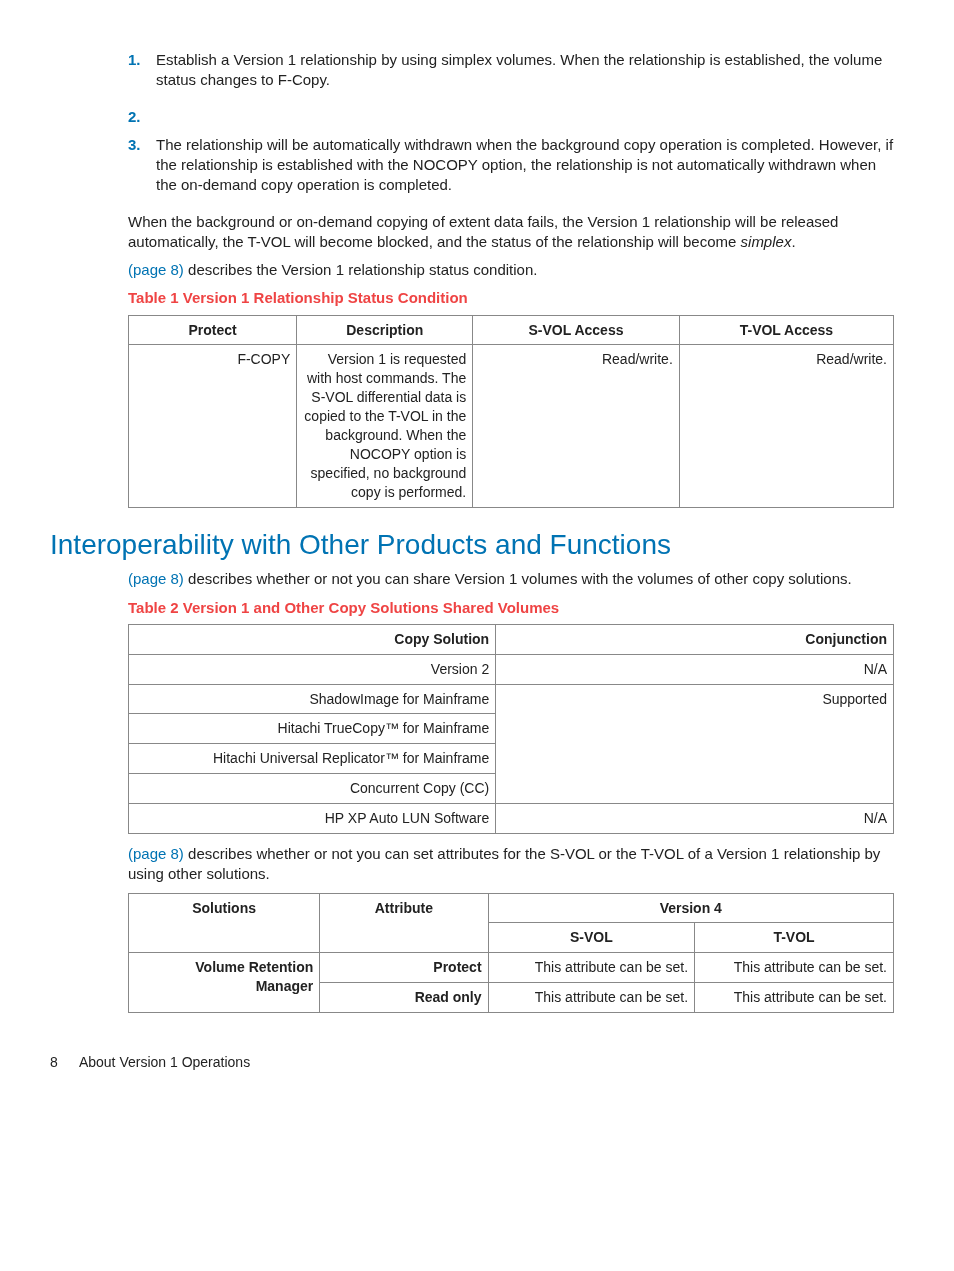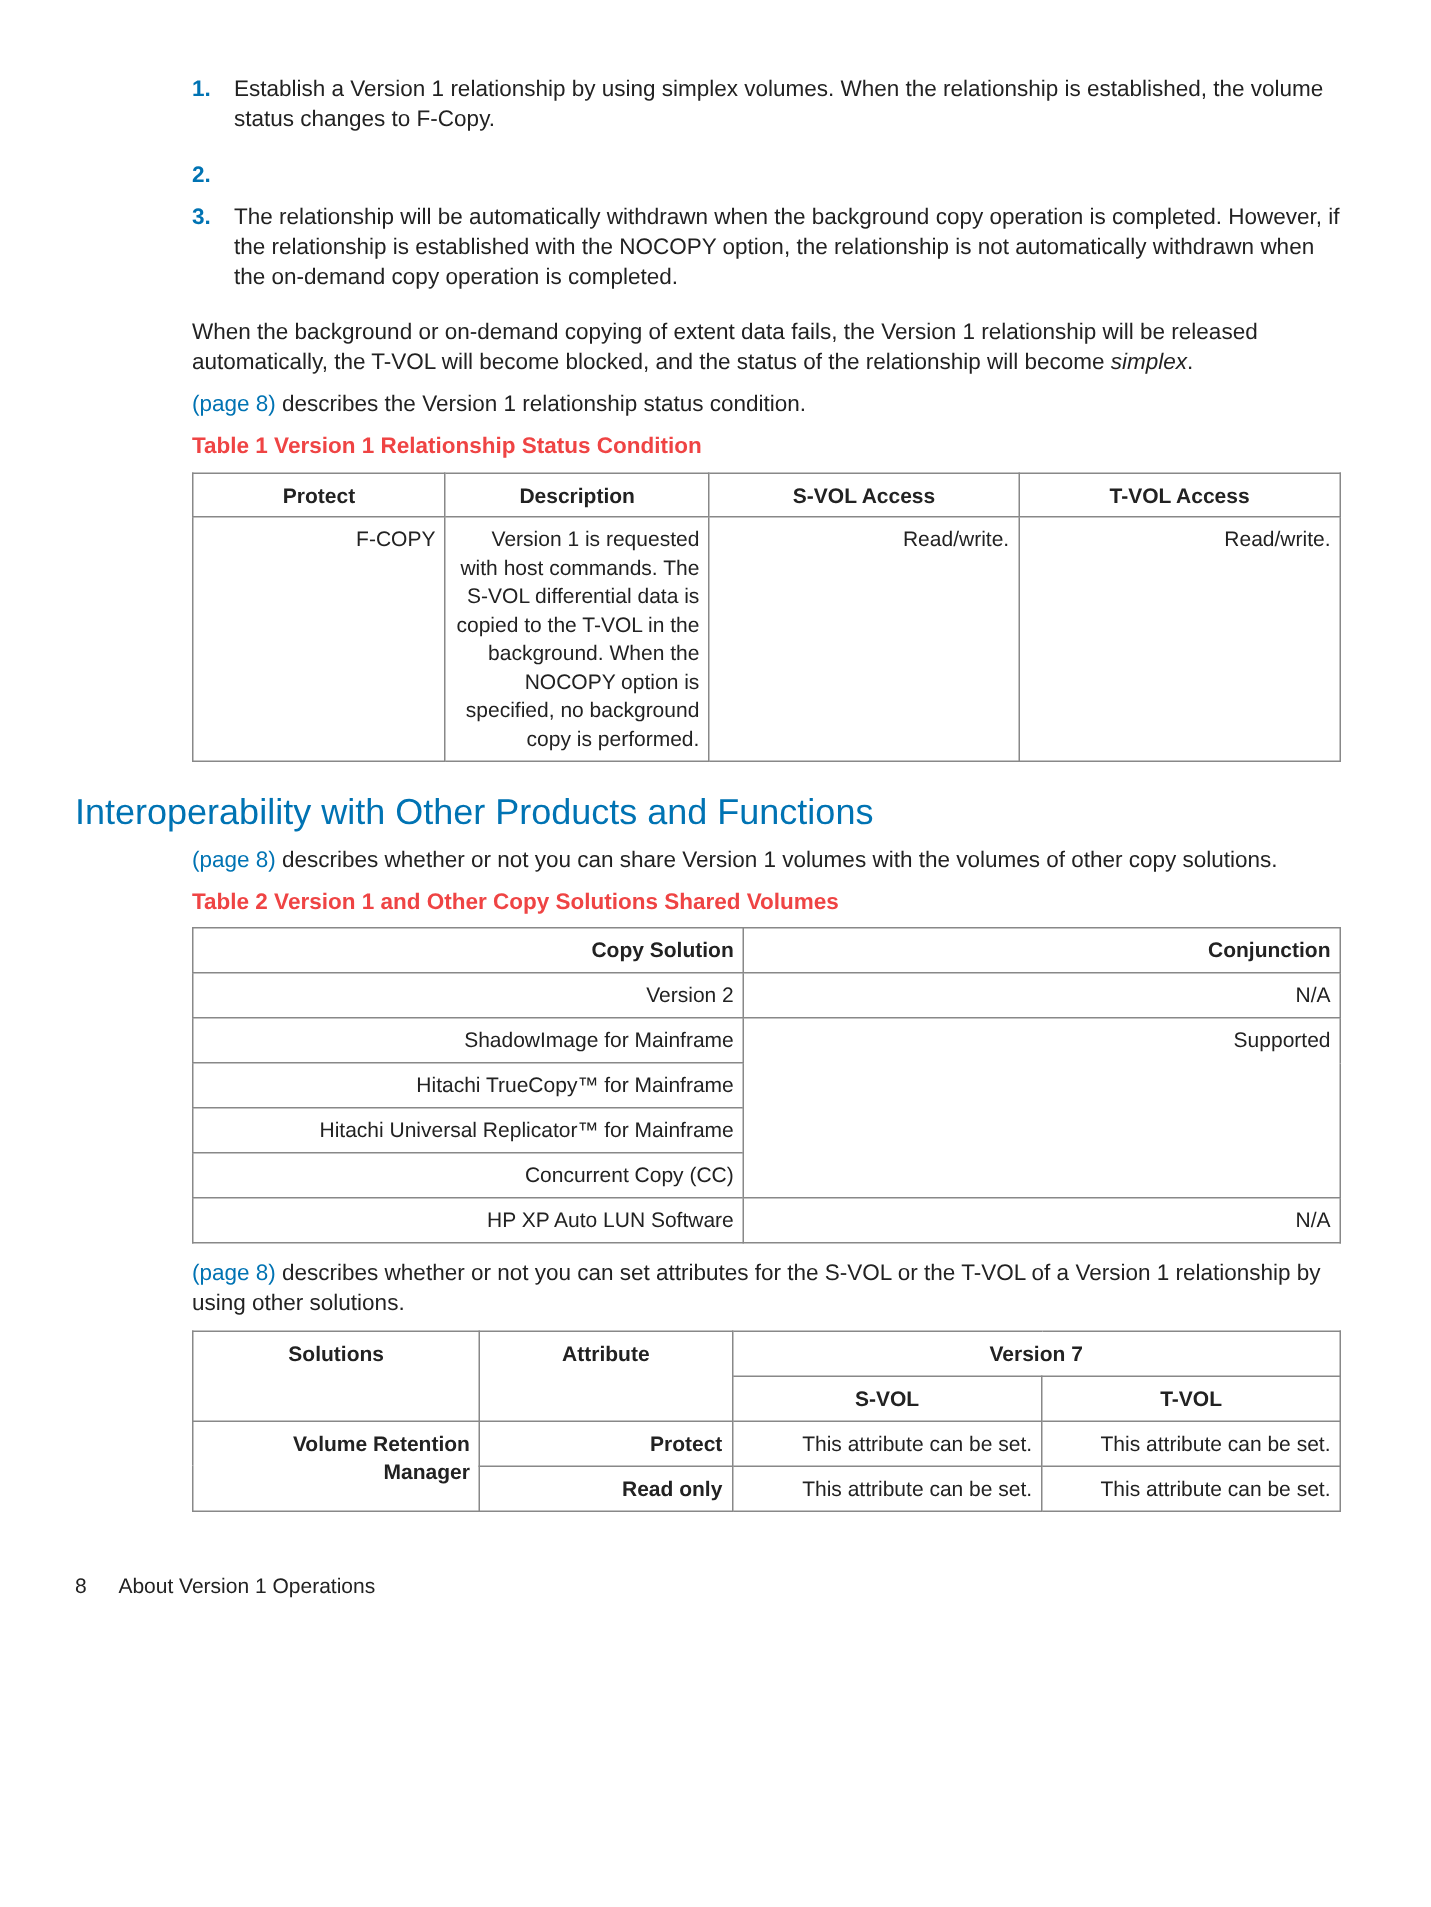--- a/index.html
+++ b/index.html
@@ -27,21 +27,21 @@
     min-width: 28px;
   }
   ol.numbered .li-body { flex: 1; }
   ol.numbered .li-body p { margin: 0 0 8px 0; }
   .link { color: #0073b3; }
   .para { margin: 0 0 8px 78px; }
   .italic { font-style: italic; }
   h2.section {
     font-family: Arial, Helvetica, sans-serif;
     font-weight: 300;
-    font-size: 24px;
+    font-size: 28px;
     color: #0073b3;
     margin: 18px 0 6px 0;
   }
   .table-title {
     color: #ef4444;
     font-weight: bold;
     margin: 8px 0 6px 78px;
     font-size: 15px;
   }
   table {
@@ -151,21 +151,21 @@
 </tbody>
     </table>
 
 <p class="para"><span class="link">(page 8)</span><span> describes whether or not you can set attributes for the S-VOL or the T-VOL of a Version 1 relationship by using other solutions.</span></p>
 
 <table>
   <tbody>
         <tr>
     <th rowspan="2" style="width:25%">Solutions</th>
     <th rowspan="2" style="width:22%">Attribute</th>
-    <th colspan="2">Version 7</th>
+    <th colspan="2">Version 4</th>
   </tr>
   <tr>
     <th style="width:27%">S-VOL</th>
     <th>T-VOL</th>
   </tr>
   <tr>
     <td rowspan="2"><b>Volume Retention Manager</b></td>
     <td><b>Protect</b></td>
     <td>This attribute can be set.</td>
     <td>This attribute can be set.</td>

